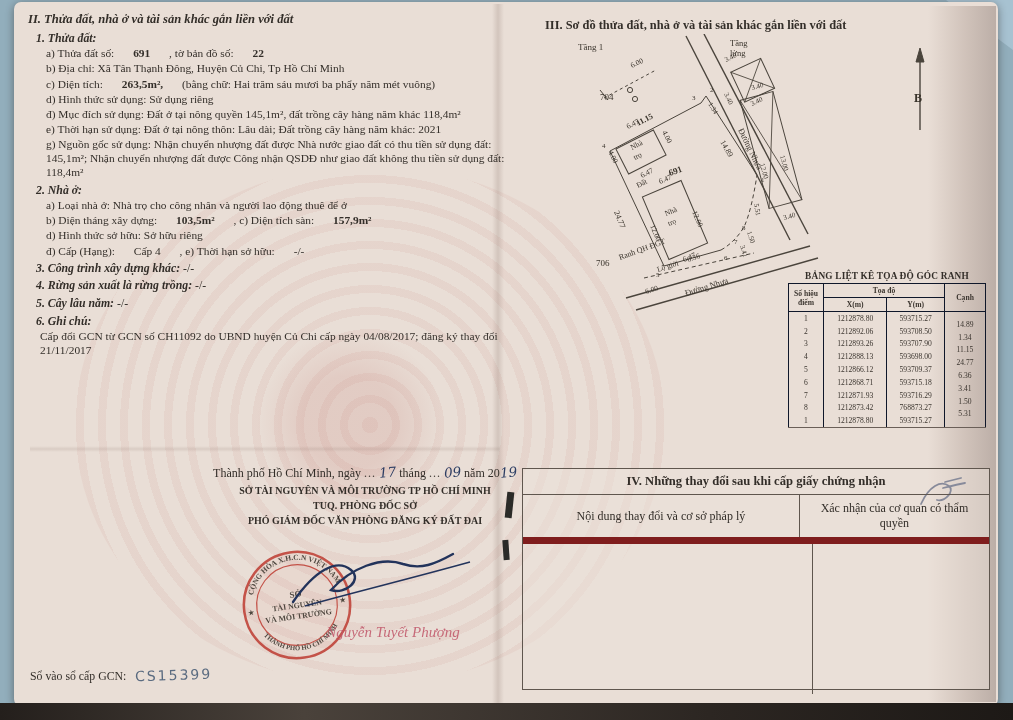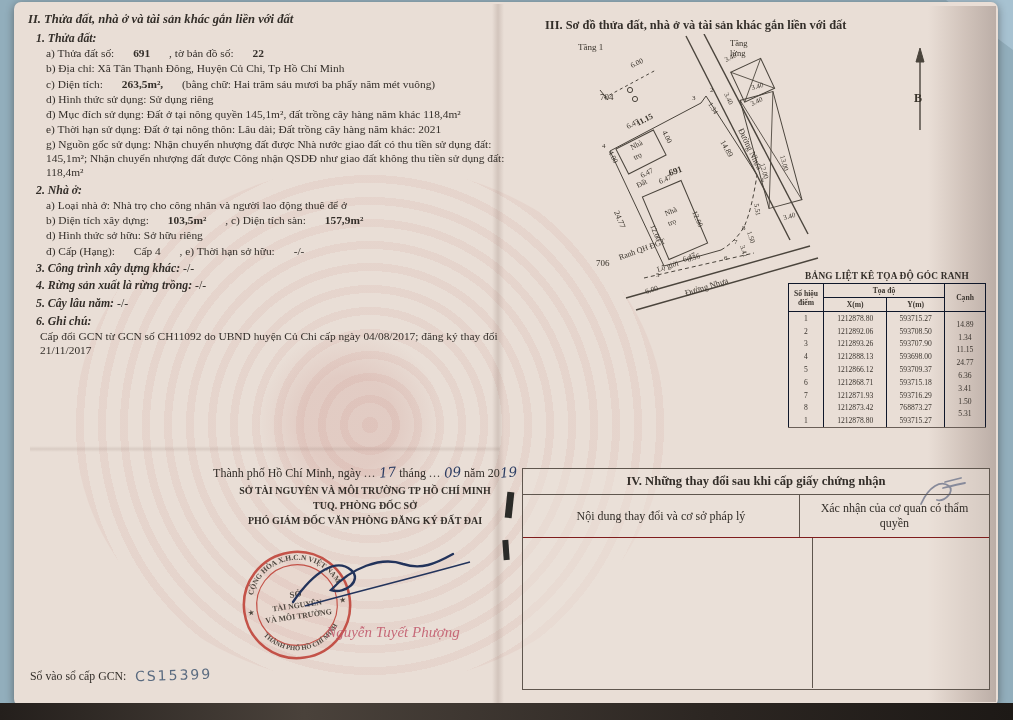--- a/index.html
+++ b/index.html
@@ -49,21 +49,21 @@
   #coord-title{text-align:center;font-weight:bold;font-size:9.3px;letter-spacing:.2px;margin-bottom:2px;}
   table.coord{border-collapse:collapse;width:100%;font-size:7.6px;color:#3a342e;}
   .coord th,.coord td{border:1px solid #0f172a;text-align:center;padding:0 2px;}
   .coord th{font-weight:bold;height:13px;}
   .coord td{border-top:none;border-bottom:none;height:12.8px;}
   .coord tr:last-child td{border-bottom:1px solid #6a5f58;}
   .coord td.canh span{position:relative;top:6px;display:block;}
   
   #s4-box{left:522px;top:468px;width:466px;height:220px;border:1.5px solid #5f564e;background:rgba(236,226,218,.5);}
   #s4-title{height:25px;line-height:25px;text-align:center;font-weight:bold;font-size:12.6px;border-bottom:1px solid #5f564e;}
-  #s4-head{display:flex;height:42px;border-bottom:1px solid #7f1d1d;}
+  #s4-head{display:flex;height:42px;border-bottom:7px solid #7f1d1d;}
   #s4-head .c1{width:62%;border-right:1px solid #5f564e;display:flex;align-items:center;justify-content:center;font-size:12px;}
   #s4-head .c2{width:38%;display:flex;align-items:center;justify-content:center;text-align:center;font-size:12px;padding:0 10px;}
   #s4-body{display:flex;height:150px;}
   #s4-body .c1{width:62%;border-right:1px solid #5f564e;}
   .mark{background:#2b2b28;}
   svg text{font-family:"Liberation Serif","DejaVu Serif",serif;fill:#3a342c;}
 </style>
 </head>
 <body>
 
@@ -111,21 +111,21 @@
     <span class="inl">g) Nguồn gốc sử dụng:</span>
     <span class="inl">Nhận chuyển nhượng đất được Nhà nước giao đất có thu tiền sử dụng đất: 145,1m²; Nhận chuyển nhượng đất được Công nhận QSDĐ như giao đất không thu tiền sử dụng đất: 118,4m²</span>
   </p>
 
   <div class="sub">2. Nhà ở:</div>
   <p class="ln">
     <span class="inl">a) Loại nhà ở:</span>
     <span class="inl">Nhà trọ cho công nhân và người lao động thuê để ở</span>
   </p>
   <p class="ln">
-    <span class="inl">b) Diện tích xây dựng:</span>
+    <span class="inl">b) Diện tháng xây dựng:</span>
     <b class="val sp">103,5m²</b>
     <span class="inl">, c) Diện tích sàn:</span>
     <b class="val sp">157,9m²</b>
   </p>
   <p class="ln">
     <span class="inl">d) Hình thức sở hữu:</span>
     <span class="inl">Sở hữu riêng</span>
   </p>
   <p class="ln">
     <span class="inl">đ) Cấp (Hạng): </span>

